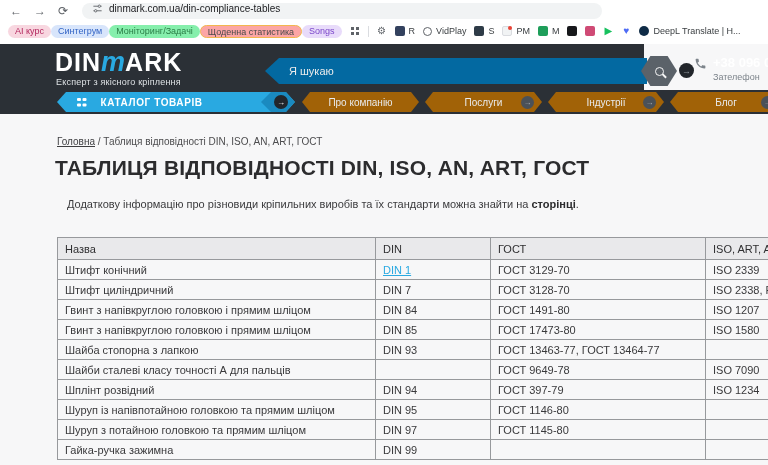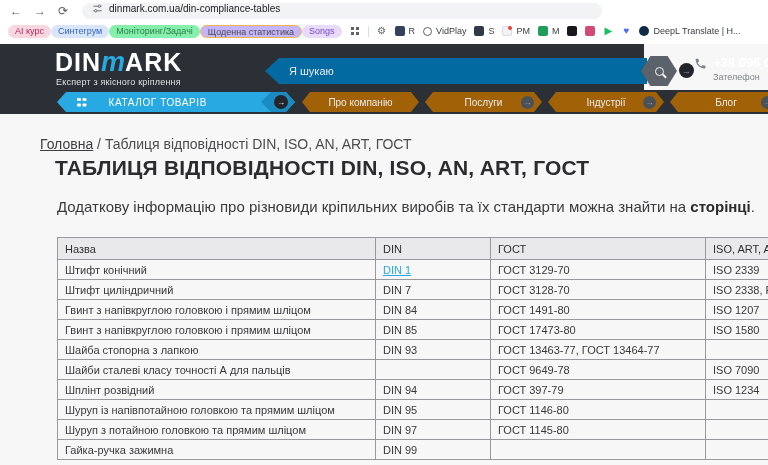--- a/index.html
+++ b/index.html
@@ -39,35 +39,35 @@
   .phone{position:absolute;left:694px;top:11px;display:flex;gap:6px;align-items:flex-start}
   .phone svg{fill:#7d848b;margin-top:2px}
   .phone-num{color:#fff;font-weight:bold;font-size:13px;white-space:nowrap;line-height:1.2}
   .phone-sub{color:#7d848b;font-size:9px;margin-top:1px;white-space:nowrap}
 
   
   .navrow{position:absolute;top:114px;margin-top:-24px;left:0;width:768px;height:24px;background:#2b3036}
   .catalog{position:absolute;left:57px;top:2px;width:238px;height:20px;background:#29a9e1;clip-path:polygon(9px 0,229px 0,238px 50%,229px 100%,9px 100%,0 50%);display:flex;align-items:center;color:#fff;cursor:pointer}
   .cat-tip{position:absolute;right:0;top:0;width:34px;height:100%;background:#1a8ac0;clip-path:polygon(10px 0,25px 0,34px 50%,25px 100%,10px 100%,0 50%)}
   .cat-grid{margin-left:20px;width:3.5px;height:3.5px;background:#fff;border-radius:1px;box-shadow:5.5px 0 0 #fff,0 5.5px 0 #fff,5.5px 5.5px 0 #fff;position:relative;top:-2.5px}
-  .cat-lbl{font-size:10px;font-weight:normal;letter-spacing:.6px;margin-left:28px}
+  .cat-lbl{font-size:10px;font-weight:bold;letter-spacing:.6px;margin-left:20px}
   .cat-circle{position:absolute;right:7px;top:3px;width:14px;height:14px;border-radius:50%;background:#22262b;color:#fff;font-size:8px;display:flex;align-items:center;justify-content:center}
   .nav-items{position:absolute;left:302px;top:2px;display:flex;gap:6px;height:20px}
   .nav-item{background:#a16207;color:#e9ebed;font-size:10px;display:flex;align-items:center;justify-content:center;clip-path:polygon(8px 0,calc(100% - 8px) 0,100% 50%,calc(100% - 8px) 100%,8px 100%,0 50%);position:relative;flex:none;cursor:pointer}
   .nav-item:nth-child(1){width:117px}
   .nav-item:nth-child(2){width:117px}
   .nav-item:nth-child(3){width:116px}
   .nav-item:nth-child(4){width:112px}
   .nav-arrow{position:absolute;right:8px;width:13px;height:13px;border-radius:50%;background:#4a5158;color:#a5abb2;font-size:8px;display:flex;align-items:center;justify-content:center}
 
   
-  .breadcrumb{position:absolute;left:40px;top:136px;font-size:14px;color:#4c4c4e}
+  .breadcrumb{position:absolute;left:57px;top:136px;font-size:10px;color:#4c4c4e}
   .breadcrumb .home{text-decoration:underline;color:#3e3e40;cursor:pointer}
   .title{position:absolute;left:55px;top:156px;font-size:21px;font-weight:bold;color:#2c2c2e;letter-spacing:.2px}
-  .intro{position:absolute;left:57px;top:198px;font-size:15px;color:#3b3b3d}
+  .intro{position:absolute;left:67px;top:198px;font-size:11px;color:#3b3b3d}
   .intro b{color:#2c2c2e;cursor:pointer}
 
   .tblwrap{position:absolute;left:57px;top:237px;width:711px;overflow:hidden}
   table{width:950px;border-collapse:collapse;table-layout:fixed}
   col.c1{width:318px}col.c2{width:115px}col.c3{width:215px}col.c4{width:302px}
   th,td{border:1px solid #97999c;text-align:left;padding:0 7px;font-size:11px;white-space:nowrap;overflow:hidden}
   th{background:#e9e9eb;color:#2f2f31;height:22px;font-weight:normal}
   td{height:20px;color:#39393b;background:transparent}
   .din-link{color:#29a9e1;text-decoration:underline;cursor:pointer}
 </style>
@@ -90,21 +90,21 @@
           </svg>
         </span>
         <span>dinmark.com.ua/din-compliance-tables</span>
       </div>
     </div>
     <div class="row2">
       <div style="display:flex;">
           <span class="bm-pill" style="background: rgb(248, 215, 224); color: rgb(179, 39, 94);">AI курс</span>
           <span class="bm-pill" style="background: rgb(216, 229, 251); color: rgb(53, 102, 198);">Синтегрум</span>
           <span class="bm-pill" style="background: #86efac; color: rgb(42, 125, 70);">Моніторинг/Задачі</span>
-          <span class="bm-pill" style="background: #c4b5fd; color: rgb(74, 74, 74); border: 1px solid rgb(242, 182, 78); text-align: center;">Щоденна статистика</span>
+          <span class="bm-pill" style="background: #fca5a5; color: rgb(74, 74, 74); border: 1px solid rgb(242, 182, 78); text-align: center;">Щоденна статистика</span>
           <span class="bm-pill" style="background: rgb(232, 219, 250); color: rgb(122, 70, 201);">Songs</span>
         </div>
       <div style="display:flex;gap:8px;align-items:center">
           <span class="bm-item">
             <span class="bm-ic bm-ic-grid"></span>
           </span>
           <span class="bm-sep"></span>
           <span class="bm-item">
             <span class="bm-ic bm-ic-gear" style="color: rgb(95, 99, 104);">⚙</span>
           </span>

